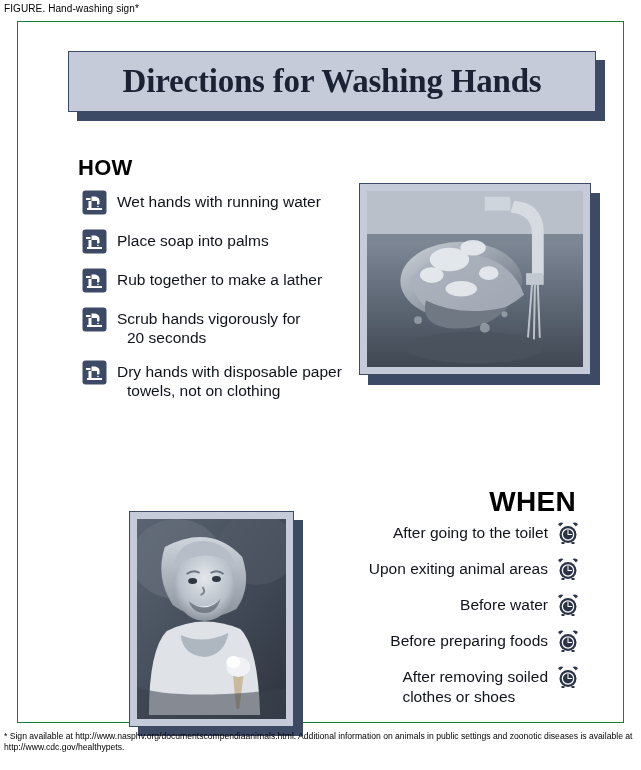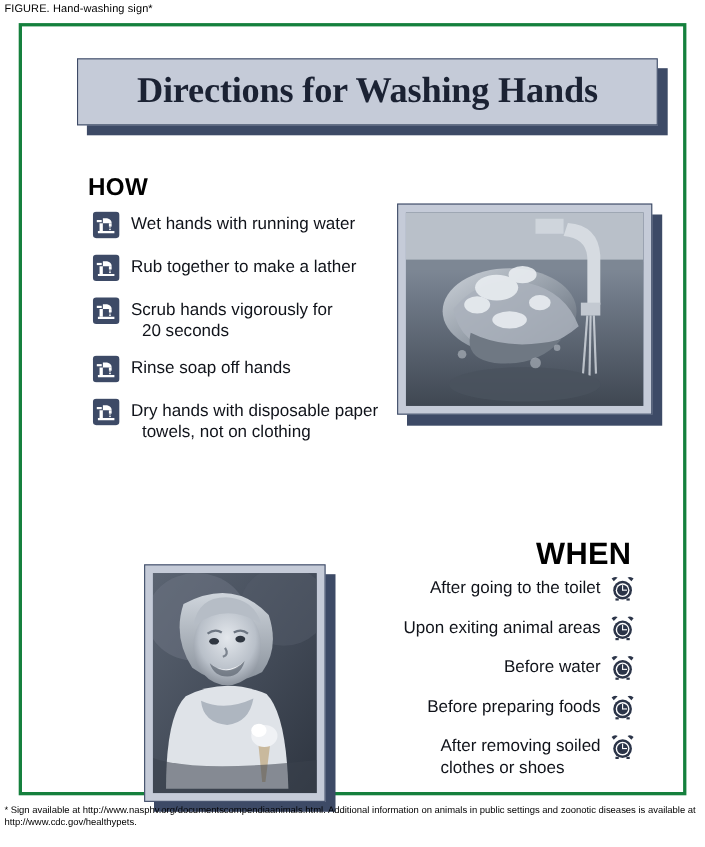--- a/index.html
+++ b/index.html
@@ -24,21 +24,21 @@
     font-weight: normal;
     letter-spacing: 0.1px;
   }
 
   .poster {
     position: absolute;
     top: 21px;
     left: 17px;
     width: 607px;
     height: 702px;
-    border: 3px solid #15803d;
+    border: 1px solid #15803d;
     background: #ffffff;
     box-sizing: border-box;
   }
 
   
   .title-shadow {
     position: absolute;
     top: 38px;
     left: 59px;
     width: 528px;
@@ -241,75 +241,75 @@
           <rect x="8" y="16" width="9" height="4" fill="#ffffff"></rect>
           <circle cx="32" cy="33" r="1.6" fill="#ffffff"></circle>
           <circle cx="32" cy="29" r="1.2" fill="#ffffff"></circle>
         </svg>
       </span>
       <span class="how-text">
         <span>Wet hands with running water</span>
       </span>
     </div>
 
-
     <div class="how-item">
       <span class="faucet">
         <svg viewBox="0 0 50 50" width="25" height="25" aria-hidden="true">
           <rect x="1" y="1" width="48" height="48" rx="6" fill="#3d4a66"></rect>
           <path d="M10 36 h30 v4 h-30z" fill="#ffffff"></path>
           <path d="M13 22 h6 v14 h-6z" fill="#ffffff"></path>
           <path d="M19 22 h16 c0-6-5-9-11-9 h-5z" fill="#ffffff"></path>
           <rect x="30" y="22" width="5" height="6" fill="#ffffff"></rect>
           <rect x="8" y="16" width="9" height="4" fill="#ffffff"></rect>
           <circle cx="32" cy="33" r="1.6" fill="#ffffff"></circle>
           <circle cx="32" cy="29" r="1.2" fill="#ffffff"></circle>
         </svg>
       </span>
       <span class="how-text">
-        <span>Rub together to make a lather</span>
+        <span>Place soap into palms</span>
       </span>
     </div>
 
     <div class="how-item">
       <span class="faucet">
         <svg viewBox="0 0 50 50" width="25" height="25" aria-hidden="true">
           <rect x="1" y="1" width="48" height="48" rx="6" fill="#3d4a66"></rect>
           <path d="M10 36 h30 v4 h-30z" fill="#ffffff"></path>
           <path d="M13 22 h6 v14 h-6z" fill="#ffffff"></path>
           <path d="M19 22 h16 c0-6-5-9-11-9 h-5z" fill="#ffffff"></path>
           <rect x="30" y="22" width="5" height="6" fill="#ffffff"></rect>
           <rect x="8" y="16" width="9" height="4" fill="#ffffff"></rect>
           <circle cx="32" cy="33" r="1.6" fill="#ffffff"></circle>
           <circle cx="32" cy="29" r="1.2" fill="#ffffff"></circle>
         </svg>
       </span>
       <span class="how-text">
-        <span>Scrub hands vigorously for</span>
-        <span class="indent2">20 seconds</span>
+        <span>Rub together to make a lather</span>
       </span>
     </div>
 
     <div class="how-item">
       <span class="faucet">
         <svg viewBox="0 0 50 50" width="25" height="25" aria-hidden="true">
           <rect x="1" y="1" width="48" height="48" rx="6" fill="#3d4a66"></rect>
           <path d="M10 36 h30 v4 h-30z" fill="#ffffff"></path>
           <path d="M13 22 h6 v14 h-6z" fill="#ffffff"></path>
           <path d="M19 22 h16 c0-6-5-9-11-9 h-5z" fill="#ffffff"></path>
           <rect x="30" y="22" width="5" height="6" fill="#ffffff"></rect>
           <rect x="8" y="16" width="9" height="4" fill="#ffffff"></rect>
           <circle cx="32" cy="33" r="1.6" fill="#ffffff"></circle>
           <circle cx="32" cy="29" r="1.2" fill="#ffffff"></circle>
         </svg>
       </span>
       <span class="how-text">
-        <span>Rinse soap off hands</span>
-      </span>
-    </div>
+        <span>Scrub hands vigorously for</span>
+        <span class="indent2">20 seconds</span>
+      </span>
+    </div>
+
 
     <div class="how-item">
       <span class="faucet">
         <svg viewBox="0 0 50 50" width="25" height="25" aria-hidden="true">
           <rect x="1" y="1" width="48" height="48" rx="6" fill="#3d4a66"></rect>
           <path d="M10 36 h30 v4 h-30z" fill="#ffffff"></path>
           <path d="M13 22 h6 v14 h-6z" fill="#ffffff"></path>
           <path d="M19 22 h16 c0-6-5-9-11-9 h-5z" fill="#ffffff"></path>
           <rect x="30" y="22" width="5" height="6" fill="#ffffff"></rect>
           <rect x="8" y="16" width="9" height="4" fill="#ffffff"></rect>

